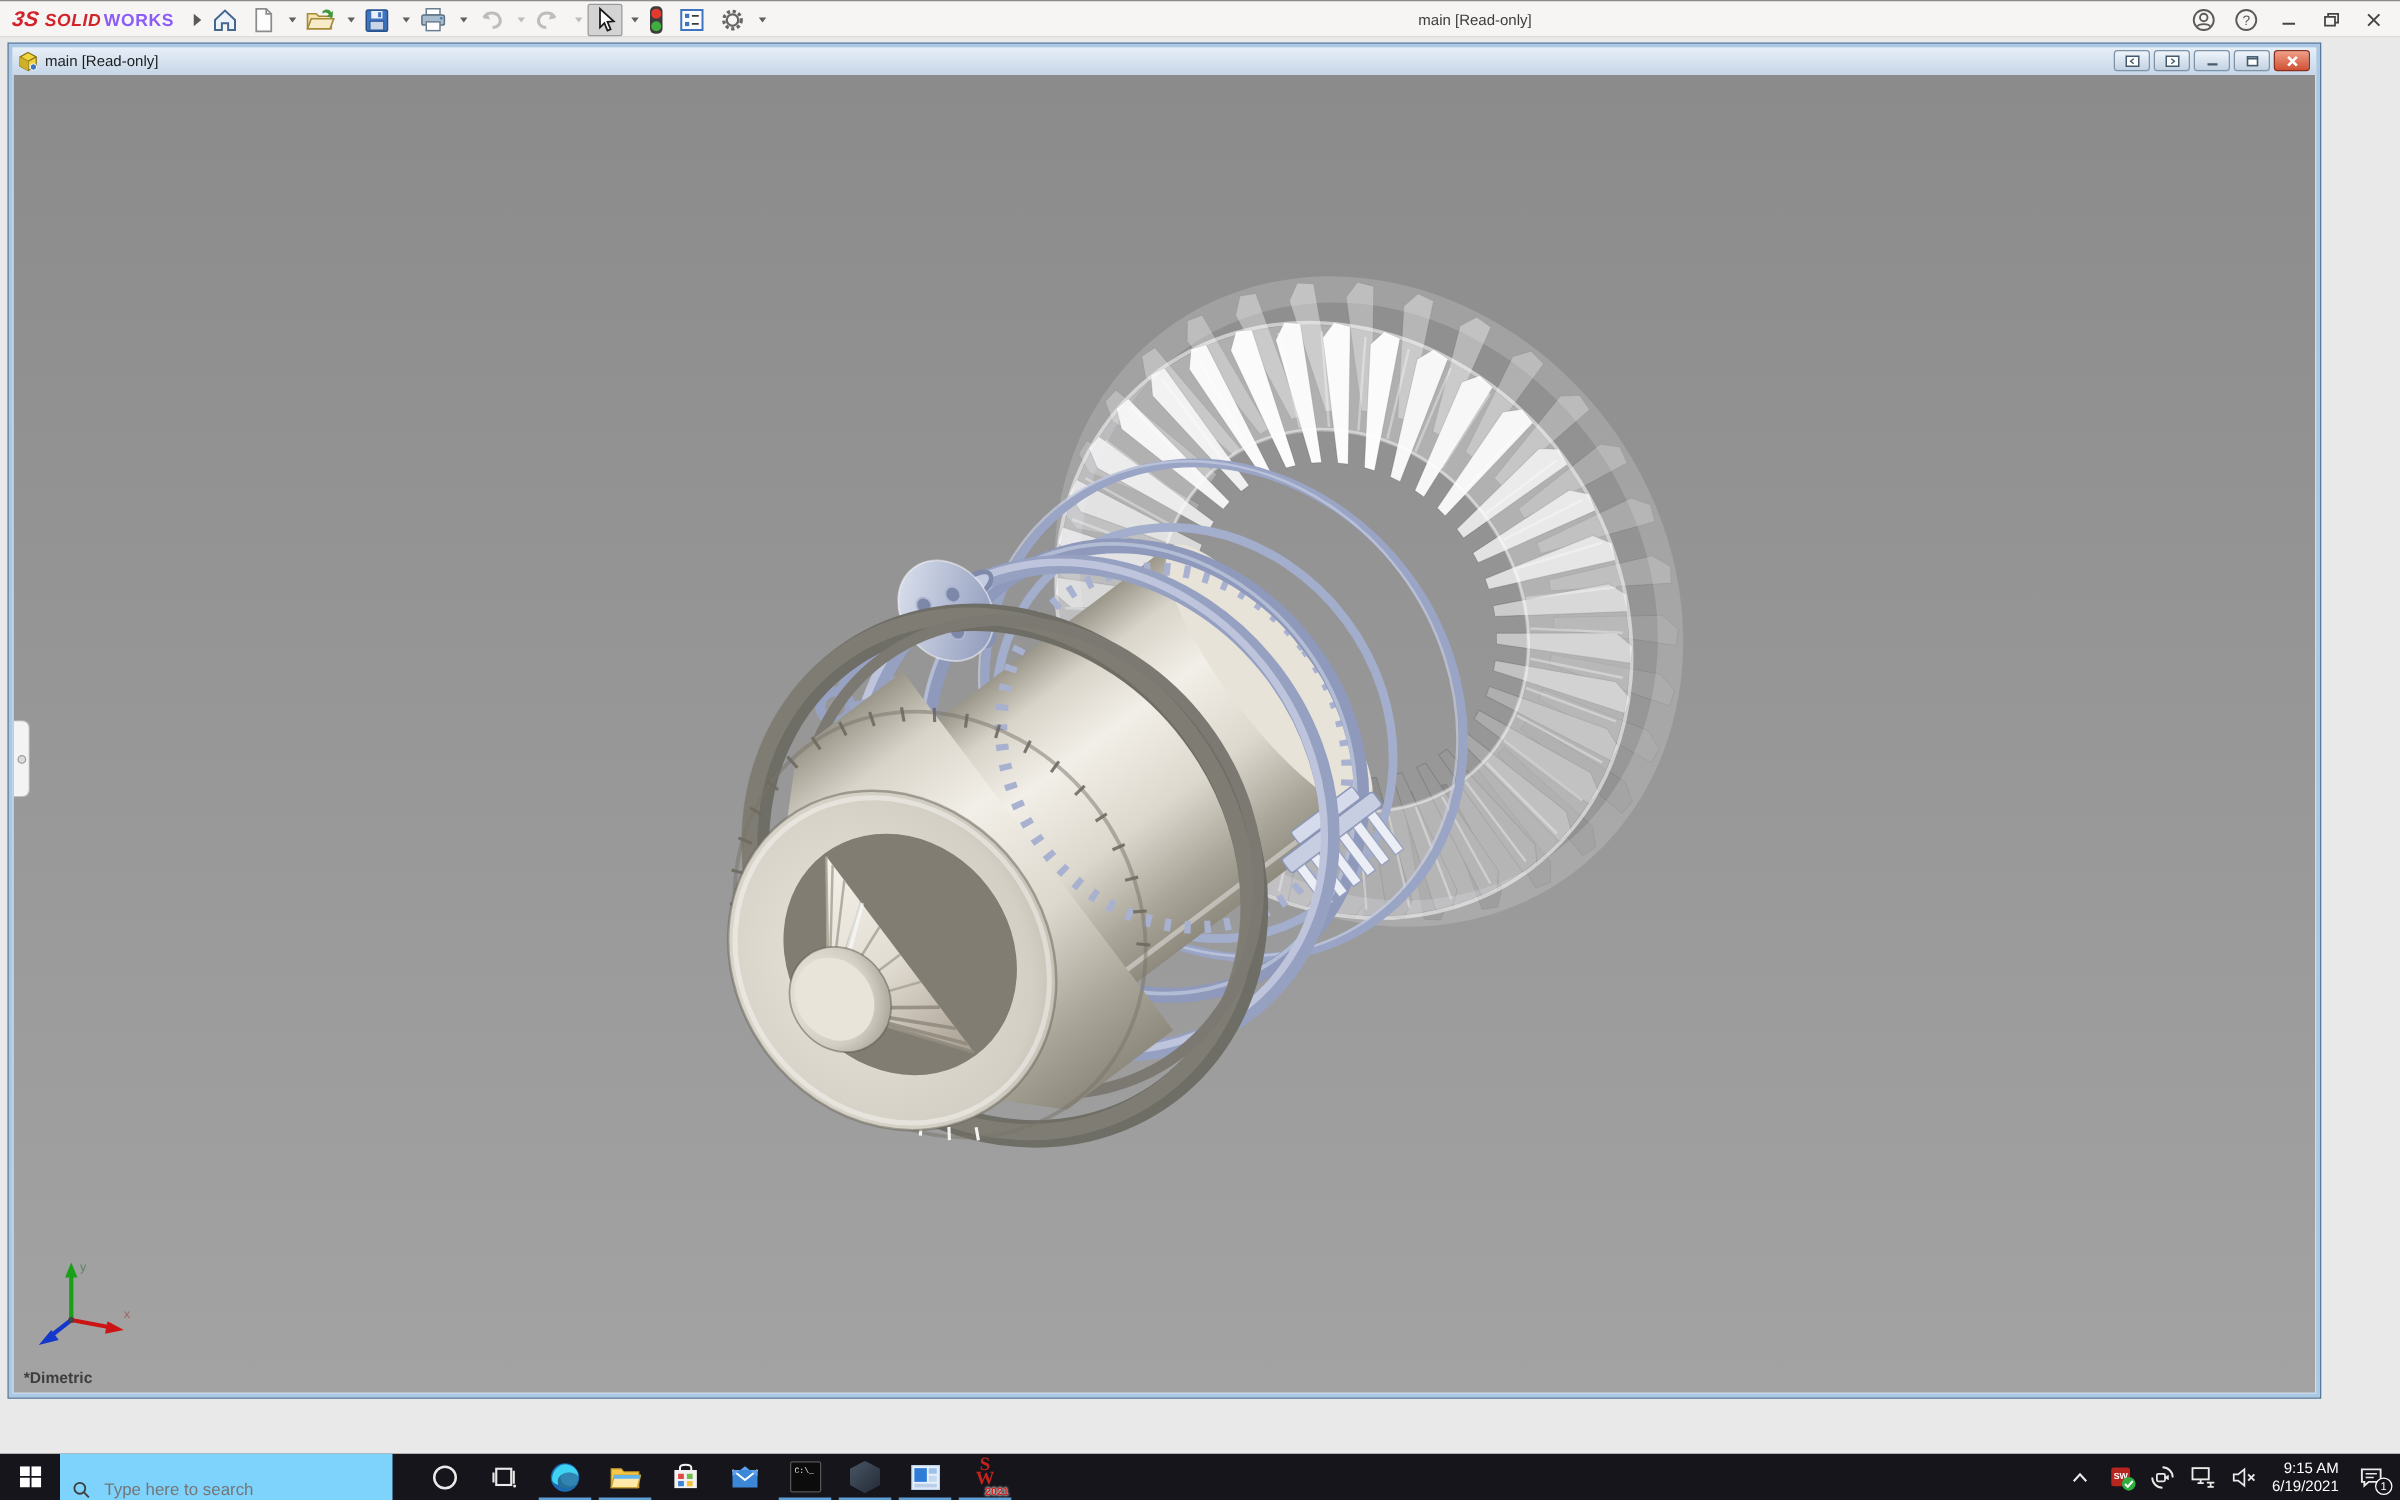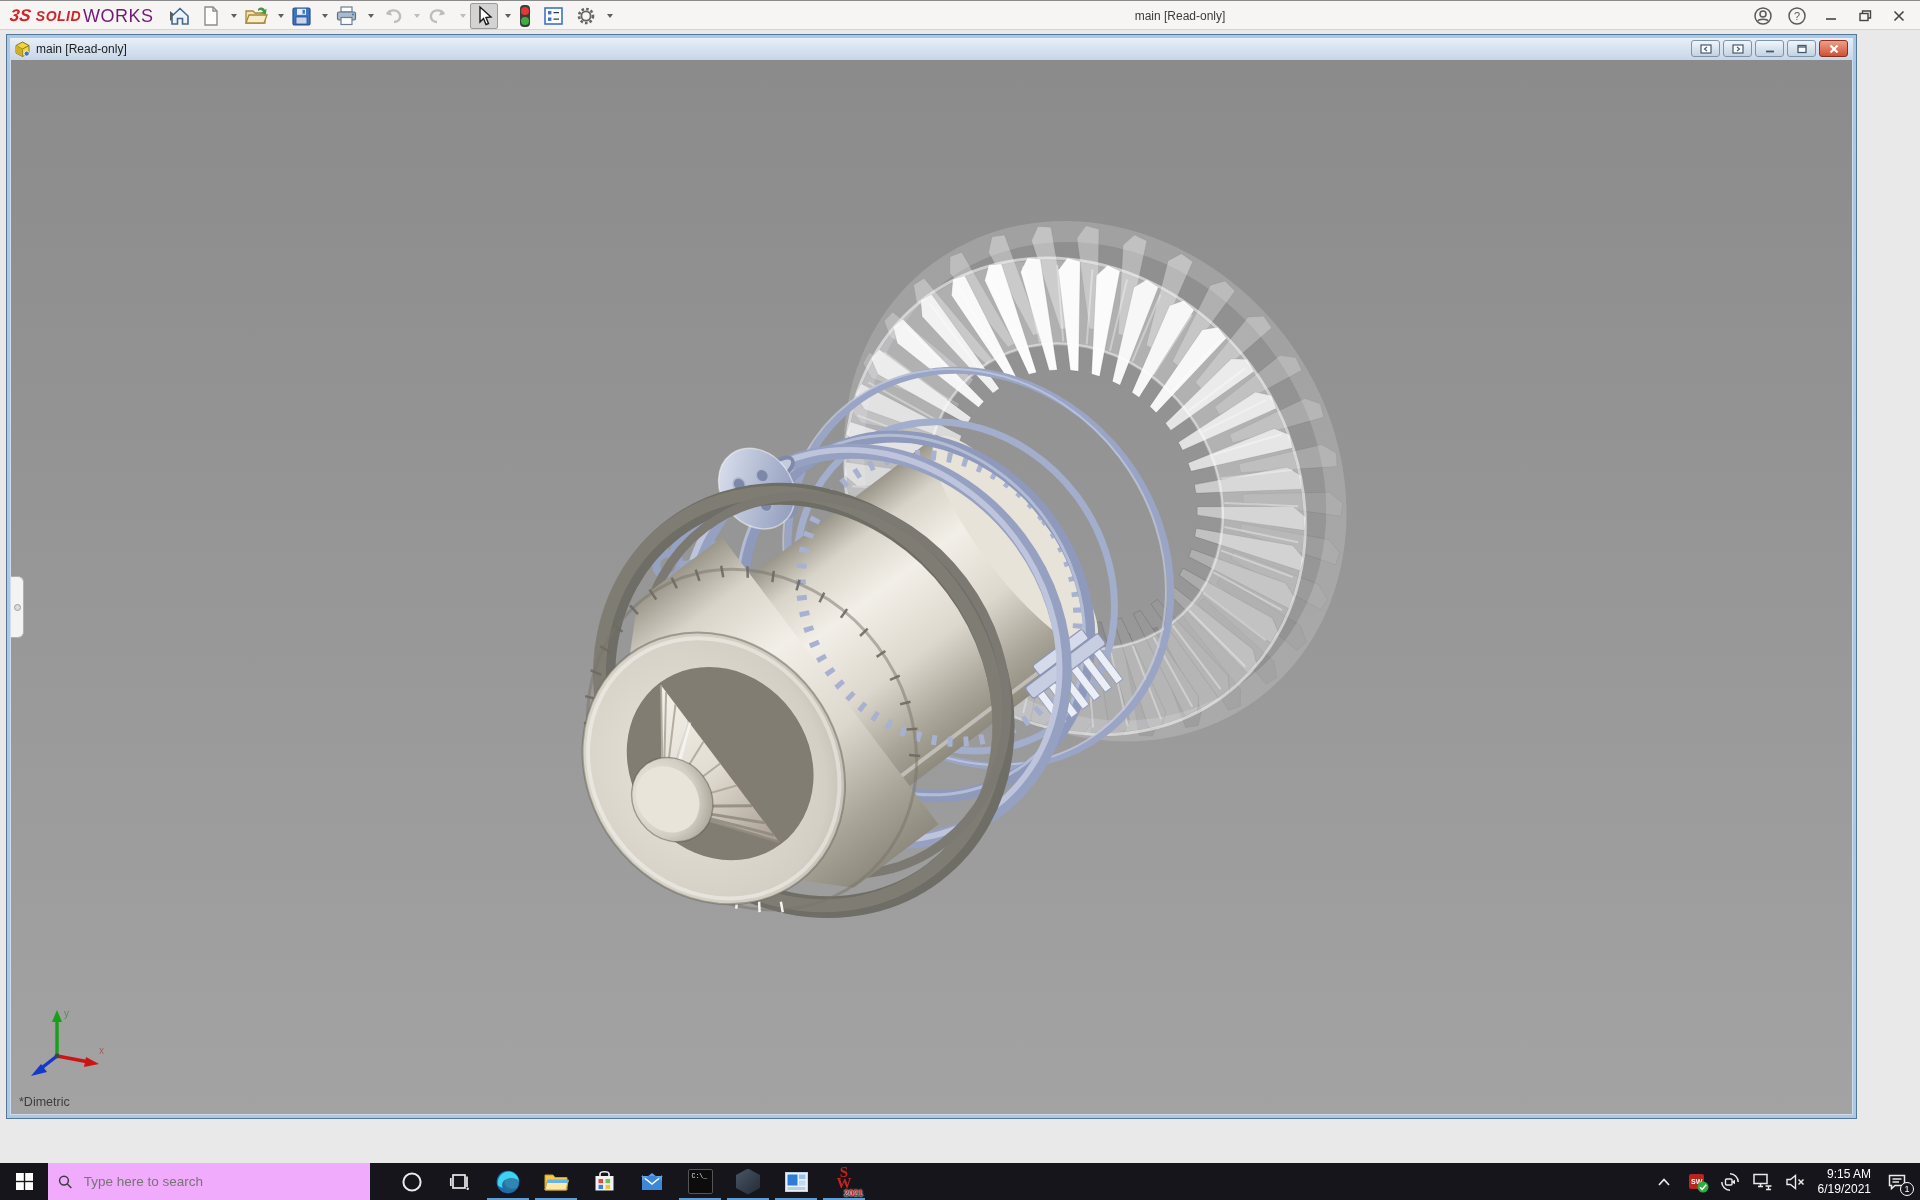--- a/index.html
+++ b/index.html
@@ -4,21 +4,21 @@
 <style>
   html,body{margin:0;padding:0;width:1920px;height:1200px;overflow:hidden;
     font-family:"Liberation Sans", sans-serif; background:#e9e9e9;}
   *{box-sizing:border-box;}
   
   #titlebar{position:absolute;left:0;top:0;width:1920px;height:30px;background:#f6f5f3;
     border-top:1px solid #8a8a8a;border-bottom:1px solid #d6d4d0;}
   #logo{position:absolute;left:10px;top:0;height:30px;display:flex;align-items:center;gap:2px;}
   #logo .mark{color:#d2232a;font-weight:bold;font-style:italic;font-size:17px;transform:skewX(-8deg);}
   #logo .bold{color:#d2232a;font-weight:bold;font-size:14px;letter-spacing:.5px;margin-left:3px;font-style:italic;}
-  #logo .light{color:#701a75;font-weight:normal;font-size:18px;letter-spacing:.5px;}
+  #logo .light{color:#8b5cf6;font-weight:bold;font-size:14px;letter-spacing:.5px;}
   .flyout-arrow{margin-left:14px;width:0;height:0;border-left:6px solid #5a5a5a;
     border-top:5px solid transparent;border-bottom:5px solid transparent;cursor:pointer;}
   #toolbar{position:absolute;left:166px;top:0;height:30px;display:flex;align-items:center;gap:4px;}
   .tbtn{height:26px;display:flex;align-items:center;padding:0 3px;border-radius:2px;}
   .tbtn svg{display:block;}
   .tbtn.active{background:#d3d3d3;border:1px solid #9a9a9a;}
   .caret{width:0;height:0;border-top:4px solid #5f5f5f;border-left:3.5px solid transparent;
     border-right:3.5px solid transparent;margin-left:3px;}
   .caret.dis{border-top-color:#bdbdbd;}
   #apptitle{position:absolute;left:1070px;top:0;width:220px;height:30px;display:flex;
@@ -38,26 +38,26 @@
     background:linear-gradient(#f0f5fb,#c3d2e2);display:flex;align-items:center;justify-content:center;}
   .dbtn.close{background:linear-gradient(#ef9f86,#cf5136);border-color:#8d2f1d;}
   #viewport{position:absolute;left:4px;top:25px;right:4px;bottom:4px;overflow:hidden;
     background:linear-gradient(#8b8b8b,#a3a3a3);}
   #engineSvg{position:absolute;left:0;top:0;width:100%;height:100%;}
   #collapsedTab{position:absolute;left:0;top:516px;width:13px;height:62px;background:#f3f3f3;
     border:1px solid #b0b0b0;border-left:none;border-radius:0 6px 6px 0;display:flex;
     align-items:center;justify-content:center;}
   #collapsedTab .dot{width:7px;height:7px;border-radius:50%;background:#dcdcdc;border:1px solid #9d9d9d;}
   #triad{position:absolute;left:12px;bottom:26px;}
-  #viewlabel{position:absolute;left:8px;bottom:5px;font-size:12.5px;font-weight:normal;color:#3d3d3d;}
+  #viewlabel{position:absolute;left:8px;bottom:5px;font-size:12.5px;font-weight:bold;color:#3d3d3d;}
   
   #taskbar{position:absolute;left:0;bottom:0;width:1920px;height:37px;background:#15151b;
     display:flex;align-items:stretch;}
   #startbtn{width:48px;display:flex;align-items:center;justify-content:center;}
-  #searchbox{width:322px;background:#f0abfc;display:flex;align-items:center;padding:0 10px;gap:9px;}
+  #searchbox{width:266px;background:#7dd3fc;display:flex;align-items:flex-end;padding:0 10px;gap:9px;}
   #searchbox input{border:none;outline:none;background:transparent;font-size:13.5px;color:#444;
     width:100%;font-family:"Liberation Sans",sans-serif;}
   #taskicons{display:flex;align-items:stretch;margin-left:18px;}
   .tslot{width:48px;position:relative;display:flex;align-items:center;justify-content:center;}
   .tslot.running::after{content:"";position:absolute;left:3px;right:3px;bottom:0;height:2.5px;background:#5f9fd6;}
   #tray{position:absolute;right:8px;top:0;height:37px;display:flex;align-items:center;gap:11px;}
   .trayicon{display:flex;align-items:center;justify-content:center;width:22px;height:24px;}
   #clock{color:#fff;font-size:12px;text-align:right;line-height:1.25;margin:0 0;}
   #notif{position:relative;width:30px;height:26px;display:flex;align-items:center;justify-content:center;}
   #notif .badge{position:absolute;right:-2px;bottom:-1px;width:14px;height:14px;border-radius:50%;

